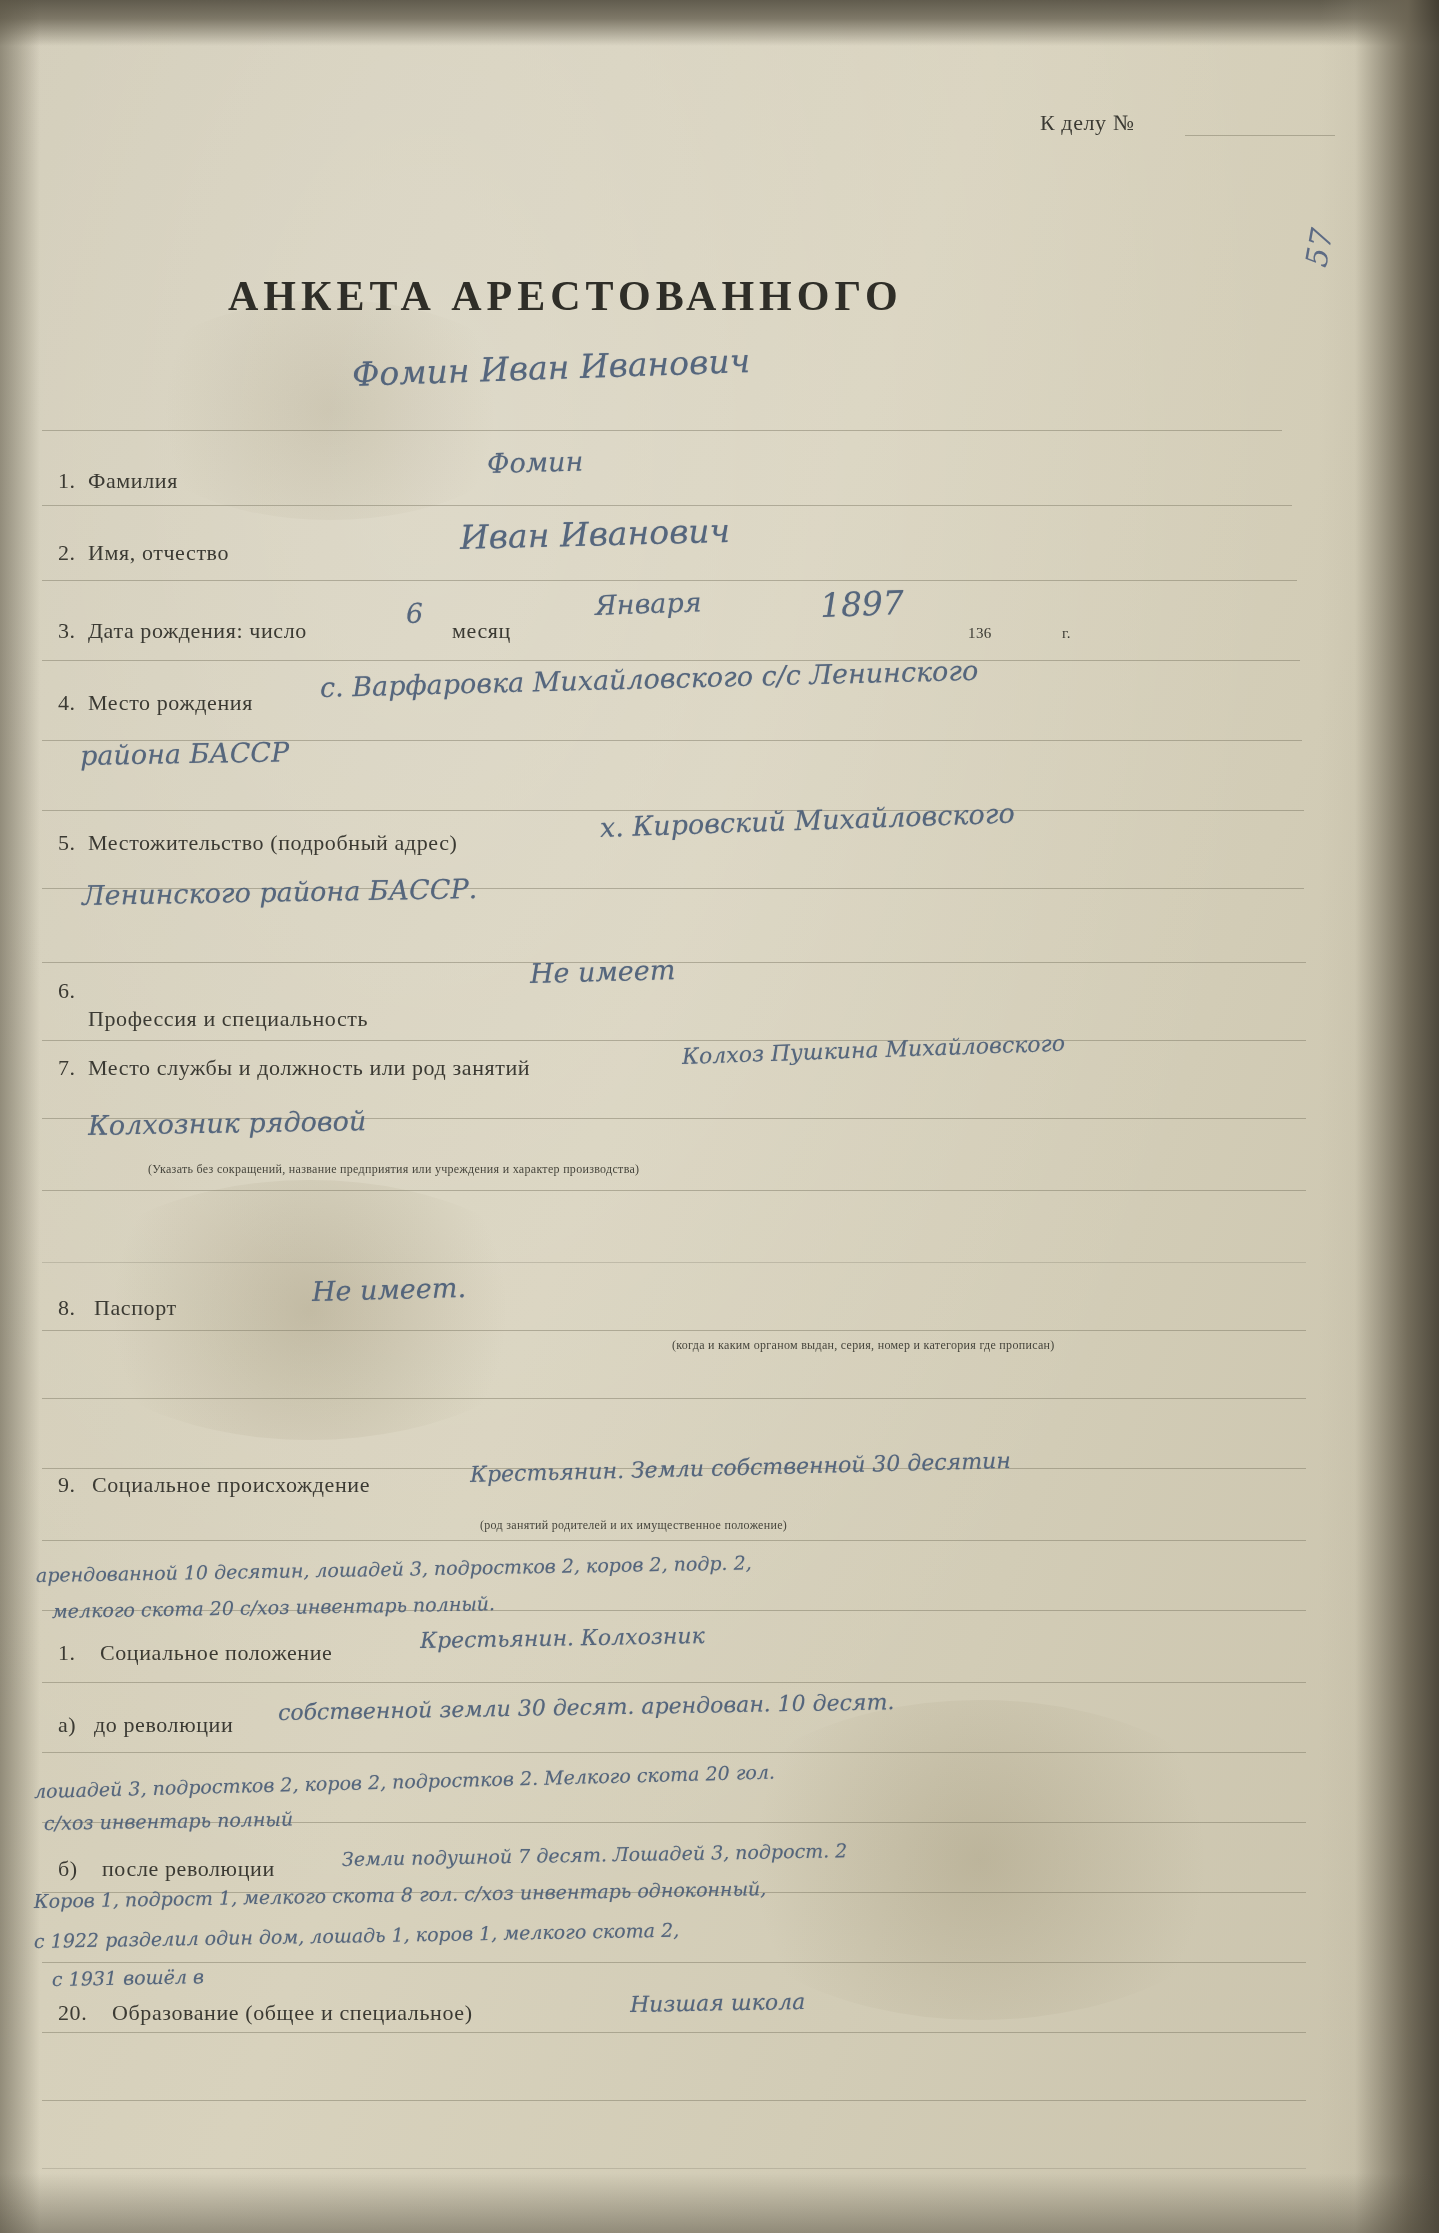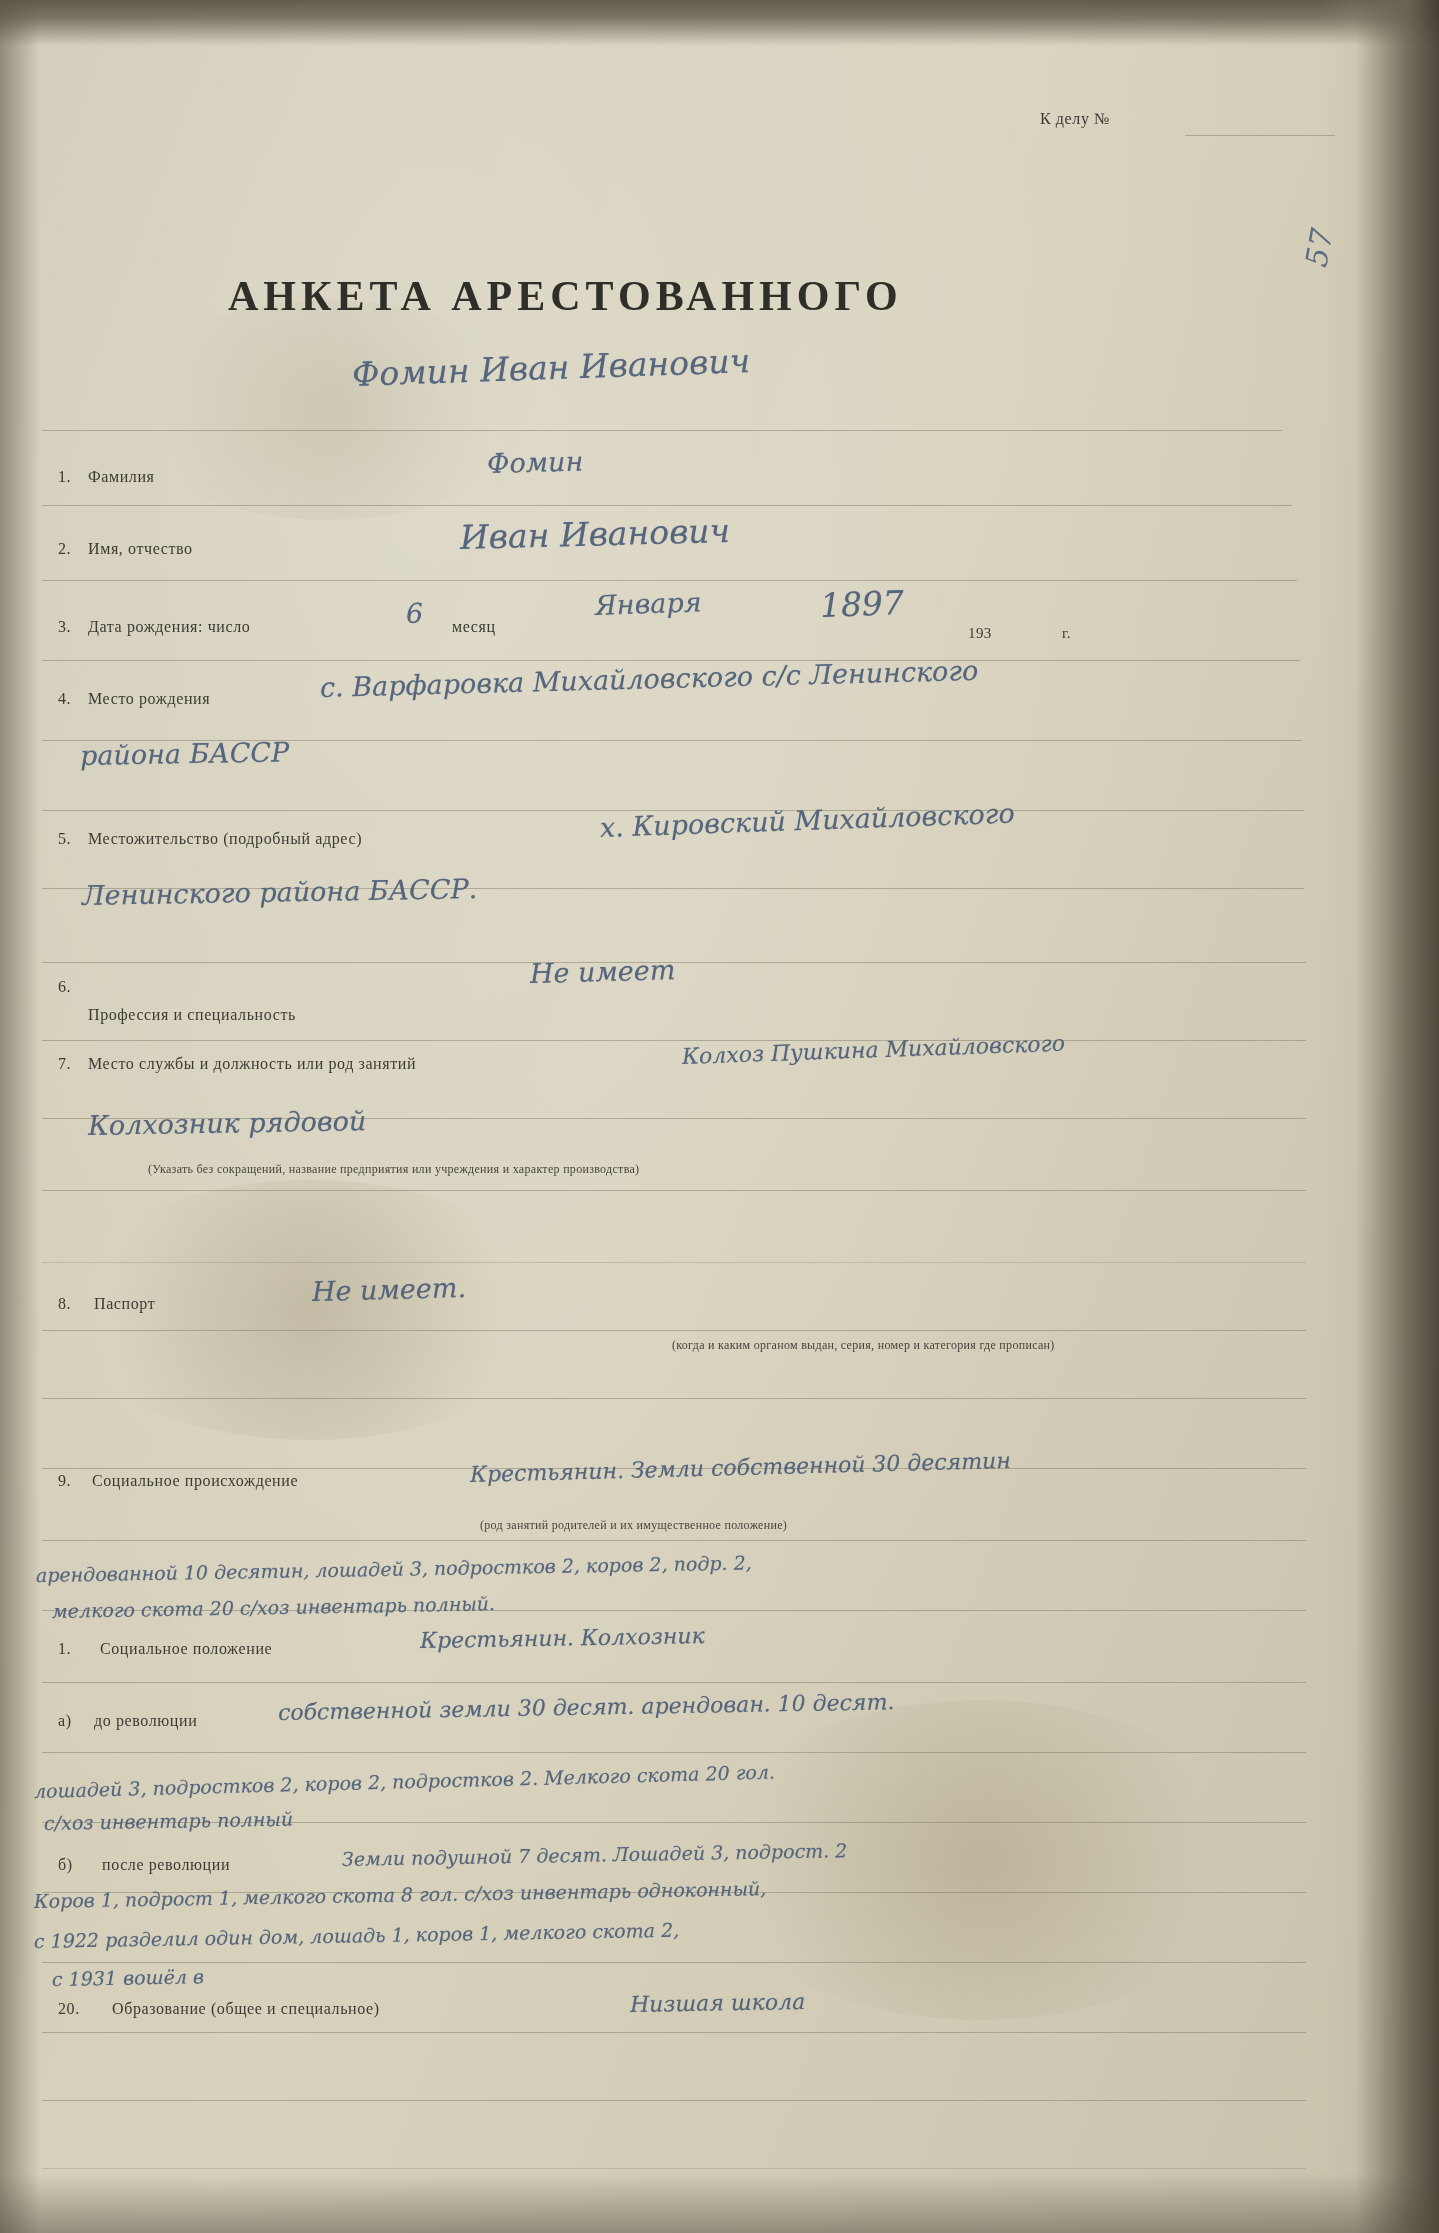--- a/index.html
+++ b/index.html
@@ -52,21 +52,21 @@
     position:absolute;
     color:#3b3a33;
     font-family:"Liberation Serif", serif;
     white-space:nowrap;
   }
   .title{
     font-size:42px;letter-spacing:5px;font-weight:700;
     color:#2f2e28;
     font-family:"Liberation Serif", serif;
   }
-  .lbl{font-size:16px;letter-spacing:.6px;}
+  .lbl{font-size:22px;letter-spacing:.6px;}
   .lbl-sm{font-size:15px;letter-spacing:.4px;}
   .hint{font-size:12px;letter-spacing:.3px;color:#46453c;}
   
   .hw{
     position:absolute;
     color:#4a5d77;
     font-family:"DejaVu Serif", serif;
     font-style:italic;
     white-space:nowrap;
     transform-origin:left center;
@@ -139,21 +139,21 @@
   <div class="pr lbl" style="left:58px;top:540px;">2.</div>
   <div class="pr lbl" style="left:88px;top:540px;">Имя, отчество</div>
   <div class="hw big" style="left:460px;top:518px;transform:rotate(-1.5deg);">Иван Иванович</div>
 
   <div class="pr lbl" style="left:58px;top:618px;">3.</div>
   <div class="pr lbl" style="left:88px;top:618px;">Дата рождения: число</div>
   <div class="hw med" style="left:406px;top:598px;transform:rotate(-2deg);">6</div>
   <div class="pr lbl" style="left:452px;top:618px;">месяц</div>
   <div class="hw med" style="left:595px;top:590px;transform:rotate(-2deg);">Января</div>
   <div class="hw big" style="left:820px;top:586px;transform:rotate(-2deg);">1897</div>
-  <div class="pr lbl-sm" style="left:968px;top:625px;">193</div>
+  <div class="pr lbl-sm" style="left:968px;top:625px;">136</div>
   <div class="pr lbl-sm" style="left:1062px;top:625px;">г.</div>
 
   <div class="pr lbl" style="left:58px;top:690px;">4.</div>
   <div class="pr lbl" style="left:88px;top:690px;">Место рождения</div>
   <div class="hw med" style="left:320px;top:672px;transform:rotate(-1.5deg);">с. Варфаровка Михайловского с/с Ленинского</div>
   <div class="hw med" style="left:80px;top:740px;transform:rotate(-1deg);">района БАССР</div>
 
   <div class="pr lbl" style="left:58px;top:830px;">5.</div>
   <div class="pr lbl" style="left:88px;top:830px;">Местожительство (подробный адрес)</div>
   <div class="hw med" style="left:600px;top:812px;transform:rotate(-2deg);">х. Кировский Михайловского</div>

